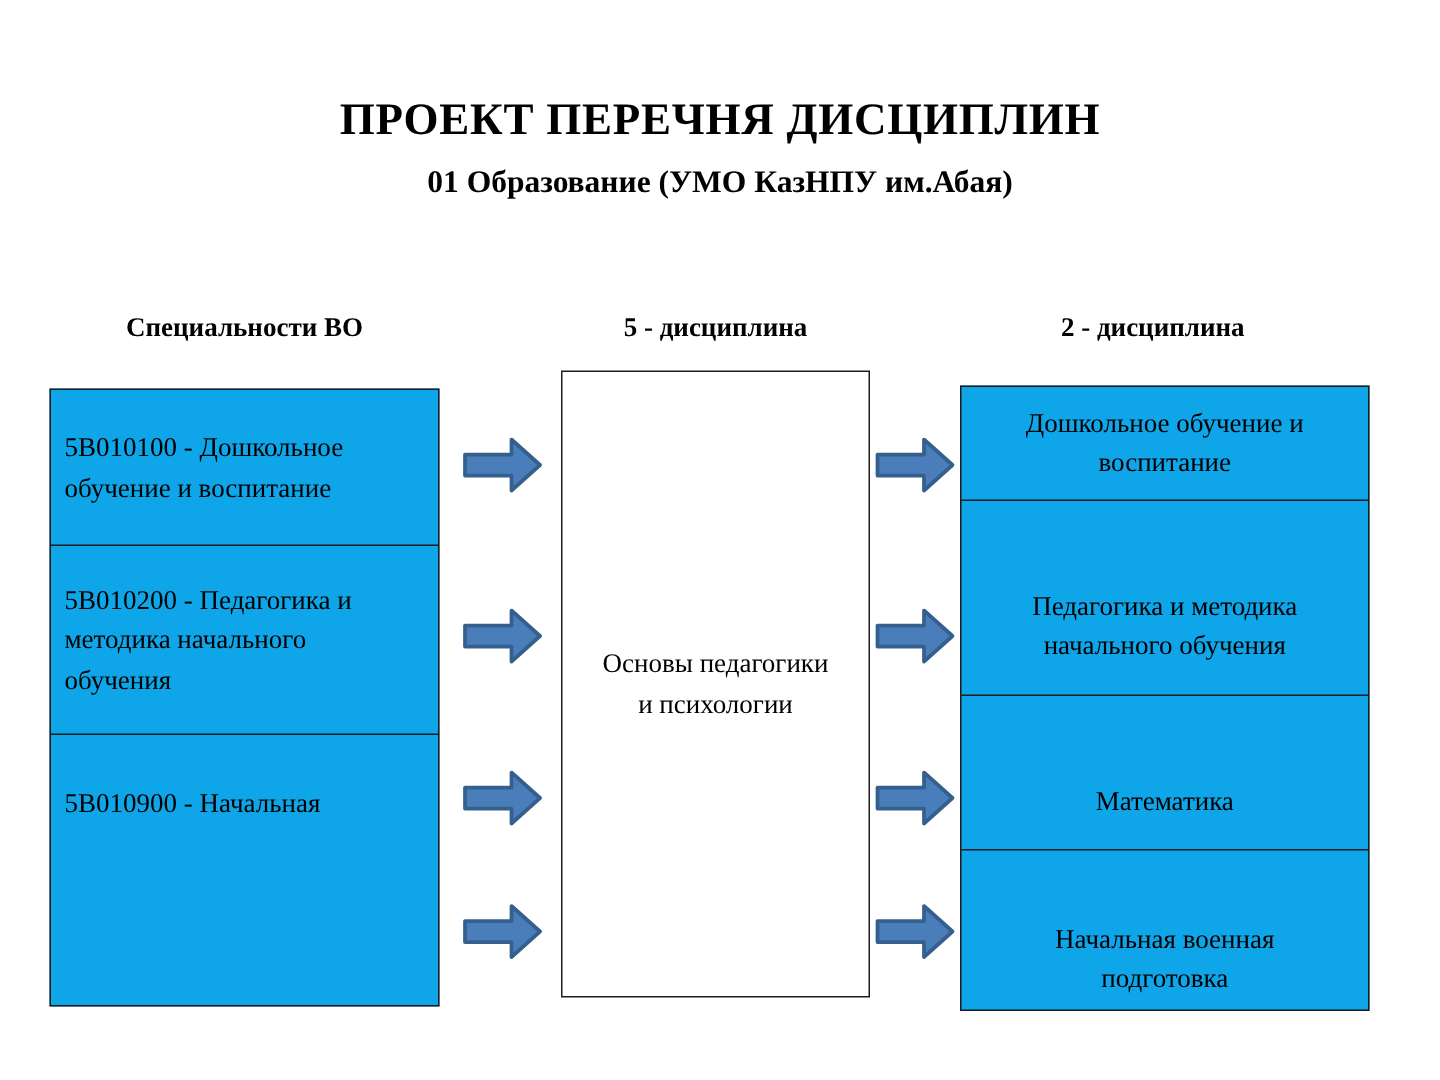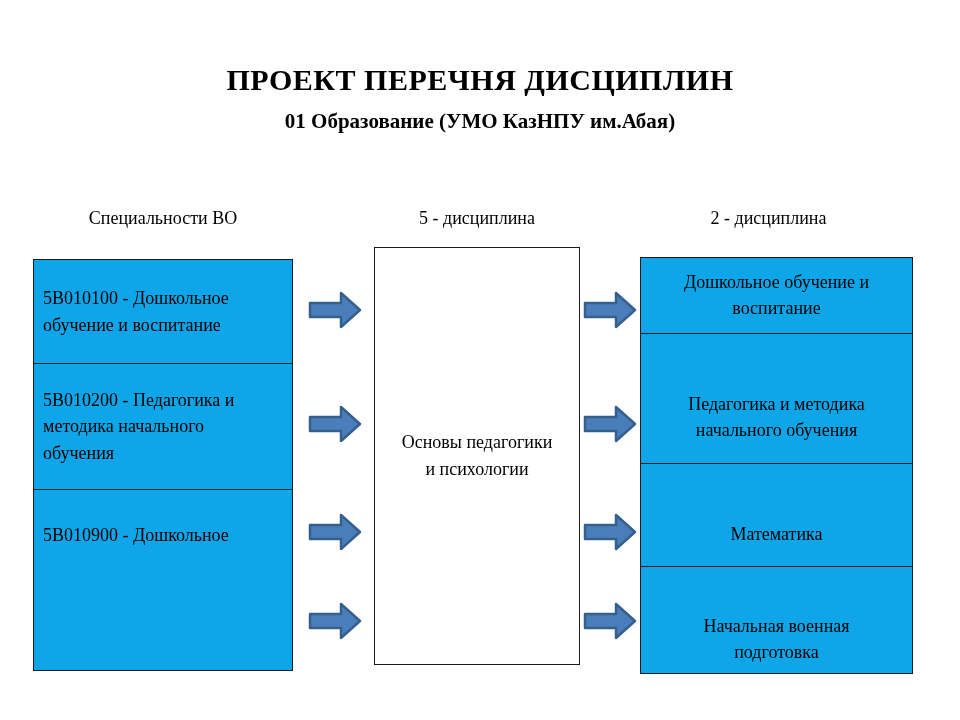--- a/index.html
+++ b/index.html
@@ -26,21 +26,21 @@
     top: 90px; left: 0; width: 100%;
     text-align: center;
     font-size: 21px;
     font-weight: bold;
   }
   .col-header {
     position: absolute;
     top: 189px;
     text-align: center;
     font-size: 18px;
-    font-weight: normal;
+    font-weight: bold;
     white-space: nowrap;
   }
   .hdr-spec { left: 33px;  width: 260px; }
   .hdr-d1   { left: 374px; width: 206px; }
   .hdr-d2   { left: 632px; width: 273px; }
 
   .box-col {
     position: absolute;
     border: 1px solid #1b1b1b;
     box-sizing: border-box;
@@ -117,21 +117,21 @@
   <div class="col-header hdr-spec">Специальности ВО</div>
   <div class="col-header hdr-d1">5 - дисциплина</div>
   <div class="col-header hdr-d2">2 - дисциплина</div>
 
   <div class="box-col col-left">
     <div class="cell r1">5В010100 - Дошкольное
 обучение и воспитание</div>
     <div class="cell r2">5В010200 - Педагогика и
 методика начального
 обучения</div>
-    <div class="cell r3">5В010900 - Дошкольное</div>
+    <div class="cell r3">5В010900 - Начальная</div>
   </div>
 
   <div class="box-mid">Основы педагогики
 и психологии</div>
 
   <div class="box-col col-right">
     <div class="cell r1">Дошкольное обучение и
 воспитание</div>
     <div class="cell r2">Педагогика и методика
 начального обучения</div>

